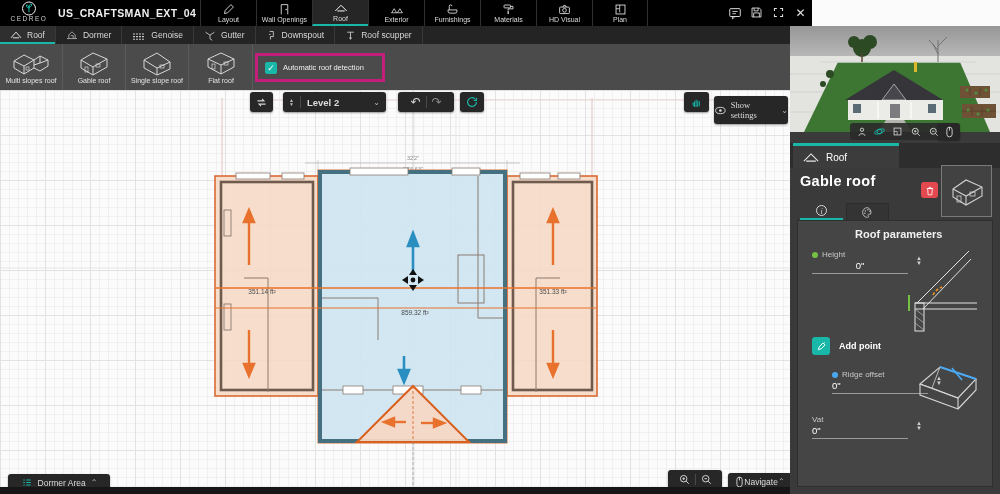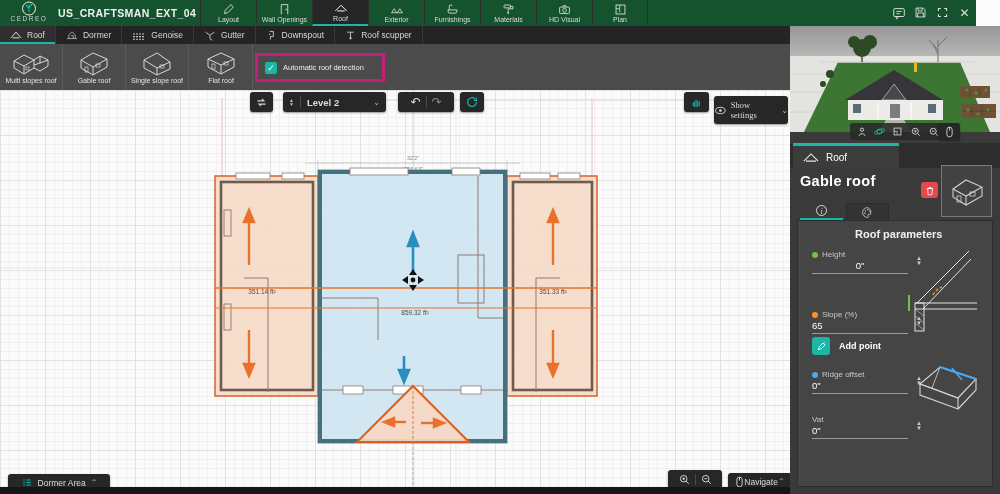--- a/index.html
+++ b/index.html
@@ -1,21 +1,21 @@
 <!DOCTYPE html>
 <html><head>
 <meta charset="utf-8">
 <style>
   * { margin:0; padding:0; box-sizing:border-box; }
   html,body { width:1000px; height:494px; }
   body { position:relative; font-family:"Liberation Sans", sans-serif; background:#fbfbfb; overflow:hidden; }
   .abs { position:absolute; }
 
   
-  #topbar { left:0; top:0; width:976px; height:26px; background:#14532d; color:#e8e8e8; z-index:30; }
+  #topbar { left:0; top:0; width:812px; height:26px; background:#000000; color:#e8e8e8; z-index:30; }
   #brand { left:4px; top:1px; width:50px; height:24px; text-align:center; }
   #brand-name { font-size:6.5px; letter-spacing:1.5px; color:#cfcfcf; display:block; margin-top:-1px; }
   #project-title { left:58px; top:7px; font-size:10.5px; font-weight:bold; letter-spacing:.4px; color:#f0f0f0; }
   #main-tabs { left:200px; top:0; height:26px; display:flex; }
   .ttab { width:56px; height:26px; display:flex; flex-direction:column; align-items:center; justify-content:center; gap:0px;
           border-left:1px solid #303030; cursor:pointer; }
   .ttab:last-child { border-right:1px solid #303030; }
   .ttab .lbl { font-size:7px; color:#dcdcdc; white-space:nowrap; }
   .ttab.active { background:#262626; border-bottom:2px solid #18b7a8; }
   .ttab svg { display:block; }
@@ -83,21 +83,21 @@
   #panel-body { left:7px; top:194px; width:196px; height:267px; background:#454545; border:1px solid #2e2e2e; }
   #section-title { left:22px; top:202px; font-size:11px; font-weight:bold; color:#f0f0f0;padding-left:43px; }
   .field { position:absolute; left:22px; width:96px; }
   .field .frow { display:flex; align-items:center; gap:4px; }
   .dot { width:6px; height:6px; border-radius:50%; display:inline-block; }
   .flabel { font-size:8px; color:#c9c9c9; }
   .fvalue { font-size:9.5px; color:#fff; margin-top:1px; }
   .fline { border-bottom:1px solid #9a9a9a; width:96px; margin-top:2px; }
   .stepper { position:absolute; right:-14px; top:6px; display:flex; flex-direction:column; color:#d0d0d0; font-size:6px; line-height:5px; cursor:pointer; }
   #f-height { top:224px;text-align:center; } #f-angle { top:254px; } #f-slope { top:284px; }
-  #f-ridge { top:344px; } #f-vat { top:389px; }
+  #f-ridge { top:344px;margin-left:20px; } #f-vat { top:389px; }
   #add-point-btn { left:22px; top:311px; display:flex; align-items:center; gap:9px; cursor:pointer; }
   #add-point-icon { width:18px; height:18px; background:#18b7a8; border-radius:3px; display:flex; align-items:center; justify-content:center; }
   #add-point-label { font-size:9px; font-weight:bold; color:#fff; }
   #diagram-section { left:113px; top:213px; }
   #diagram-roof3d { left:118px; top:328px; }
 
   #bottom-strip { left:0; top:487px; width:1000px; height:7px; background:#161616; z-index:26; }
 
   svg { display:block; }
   text { font-family:"Liberation Sans", sans-serif; }
@@ -600,32 +600,20 @@
       </div>
     <div class="fvalue">0"</div>
     <div class="fline"></div>
     <span class="stepper">
         <span>▲</span>
         <span>▼</span>
       </span>
   </div>
 
 
-  <div class="field abs" id="f-slope">
-    <div class="frow">
-        <span class="dot" style="background:#f7941d"></span>
-        <span class="flabel">Slope (%)</span>
-      </div>
-    <div class="fvalue">65</div>
-    <div class="fline"></div>
-    <span class="stepper">
-        <span>▲</span>
-        <span>▼</span>
-      </span>
-  </div>
 
   <div id="add-point-btn" class="abs">
     <span id="add-point-icon">
         <svg width="11" height="11" viewBox="0 0 14 14">
           <path d="M3 11 l1-3.5 5-5 2.5 2.5-5 5z M10 3 l1-1" fill="none" stroke="#fff" stroke-width="1.2"></path>
         </svg>
       </span>
     <span id="add-point-label">Add point</span>
   </div>
 

